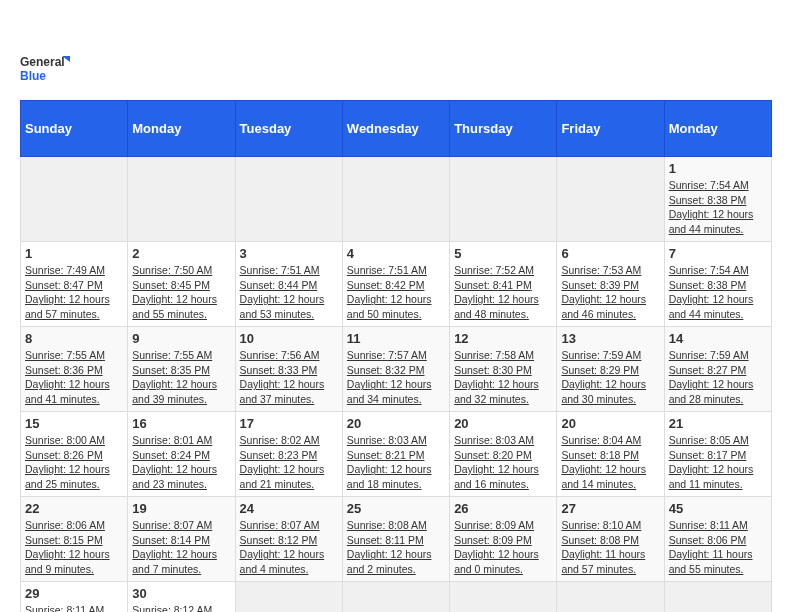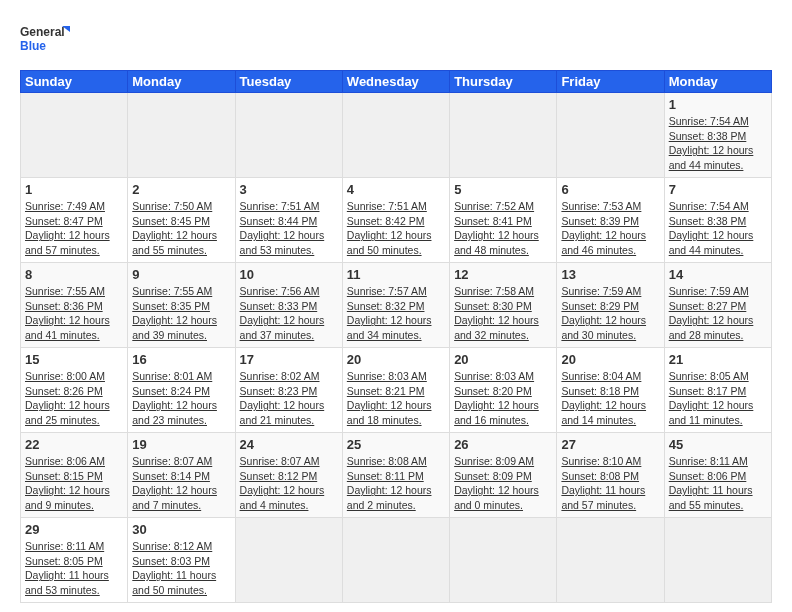--- a/index.html
+++ b/index.html
@@ -8,20 +8,21 @@
       background: #fff;
       width: 792px;
       min-height: 612px;
       padding: 20px;
     }
     .header {
       display: flex;
       justify-content: space-between;
       align-items: flex-start;
       margin-bottom: 10px;
+      margin-top: 30px;
     }
     .logo {
       display: flex;
       align-items: center;
       gap: 4px;
     }
     .title-section {
       text-align: right;
     }
     .month-title {
@@ -36,21 +37,21 @@
     table {
       width: 100%;
       border-collapse: collapse;
       table-layout: fixed;
     }
     thead tr th {
       background: #2563EB;
       color: #fff;
       font-size: 13px;
       font-weight: bold;
-      padding: 3px 4px;
+      padding: 20px 4px;
       text-align: left;
       border: 1px solid #1d4ed8;
     }
     tbody tr td {
       vertical-align: top;
       font-size: 10.5px;
       color: #333;
       padding: 4px 4px;
       border: 1px solid #ddd;
       height: 85px;

